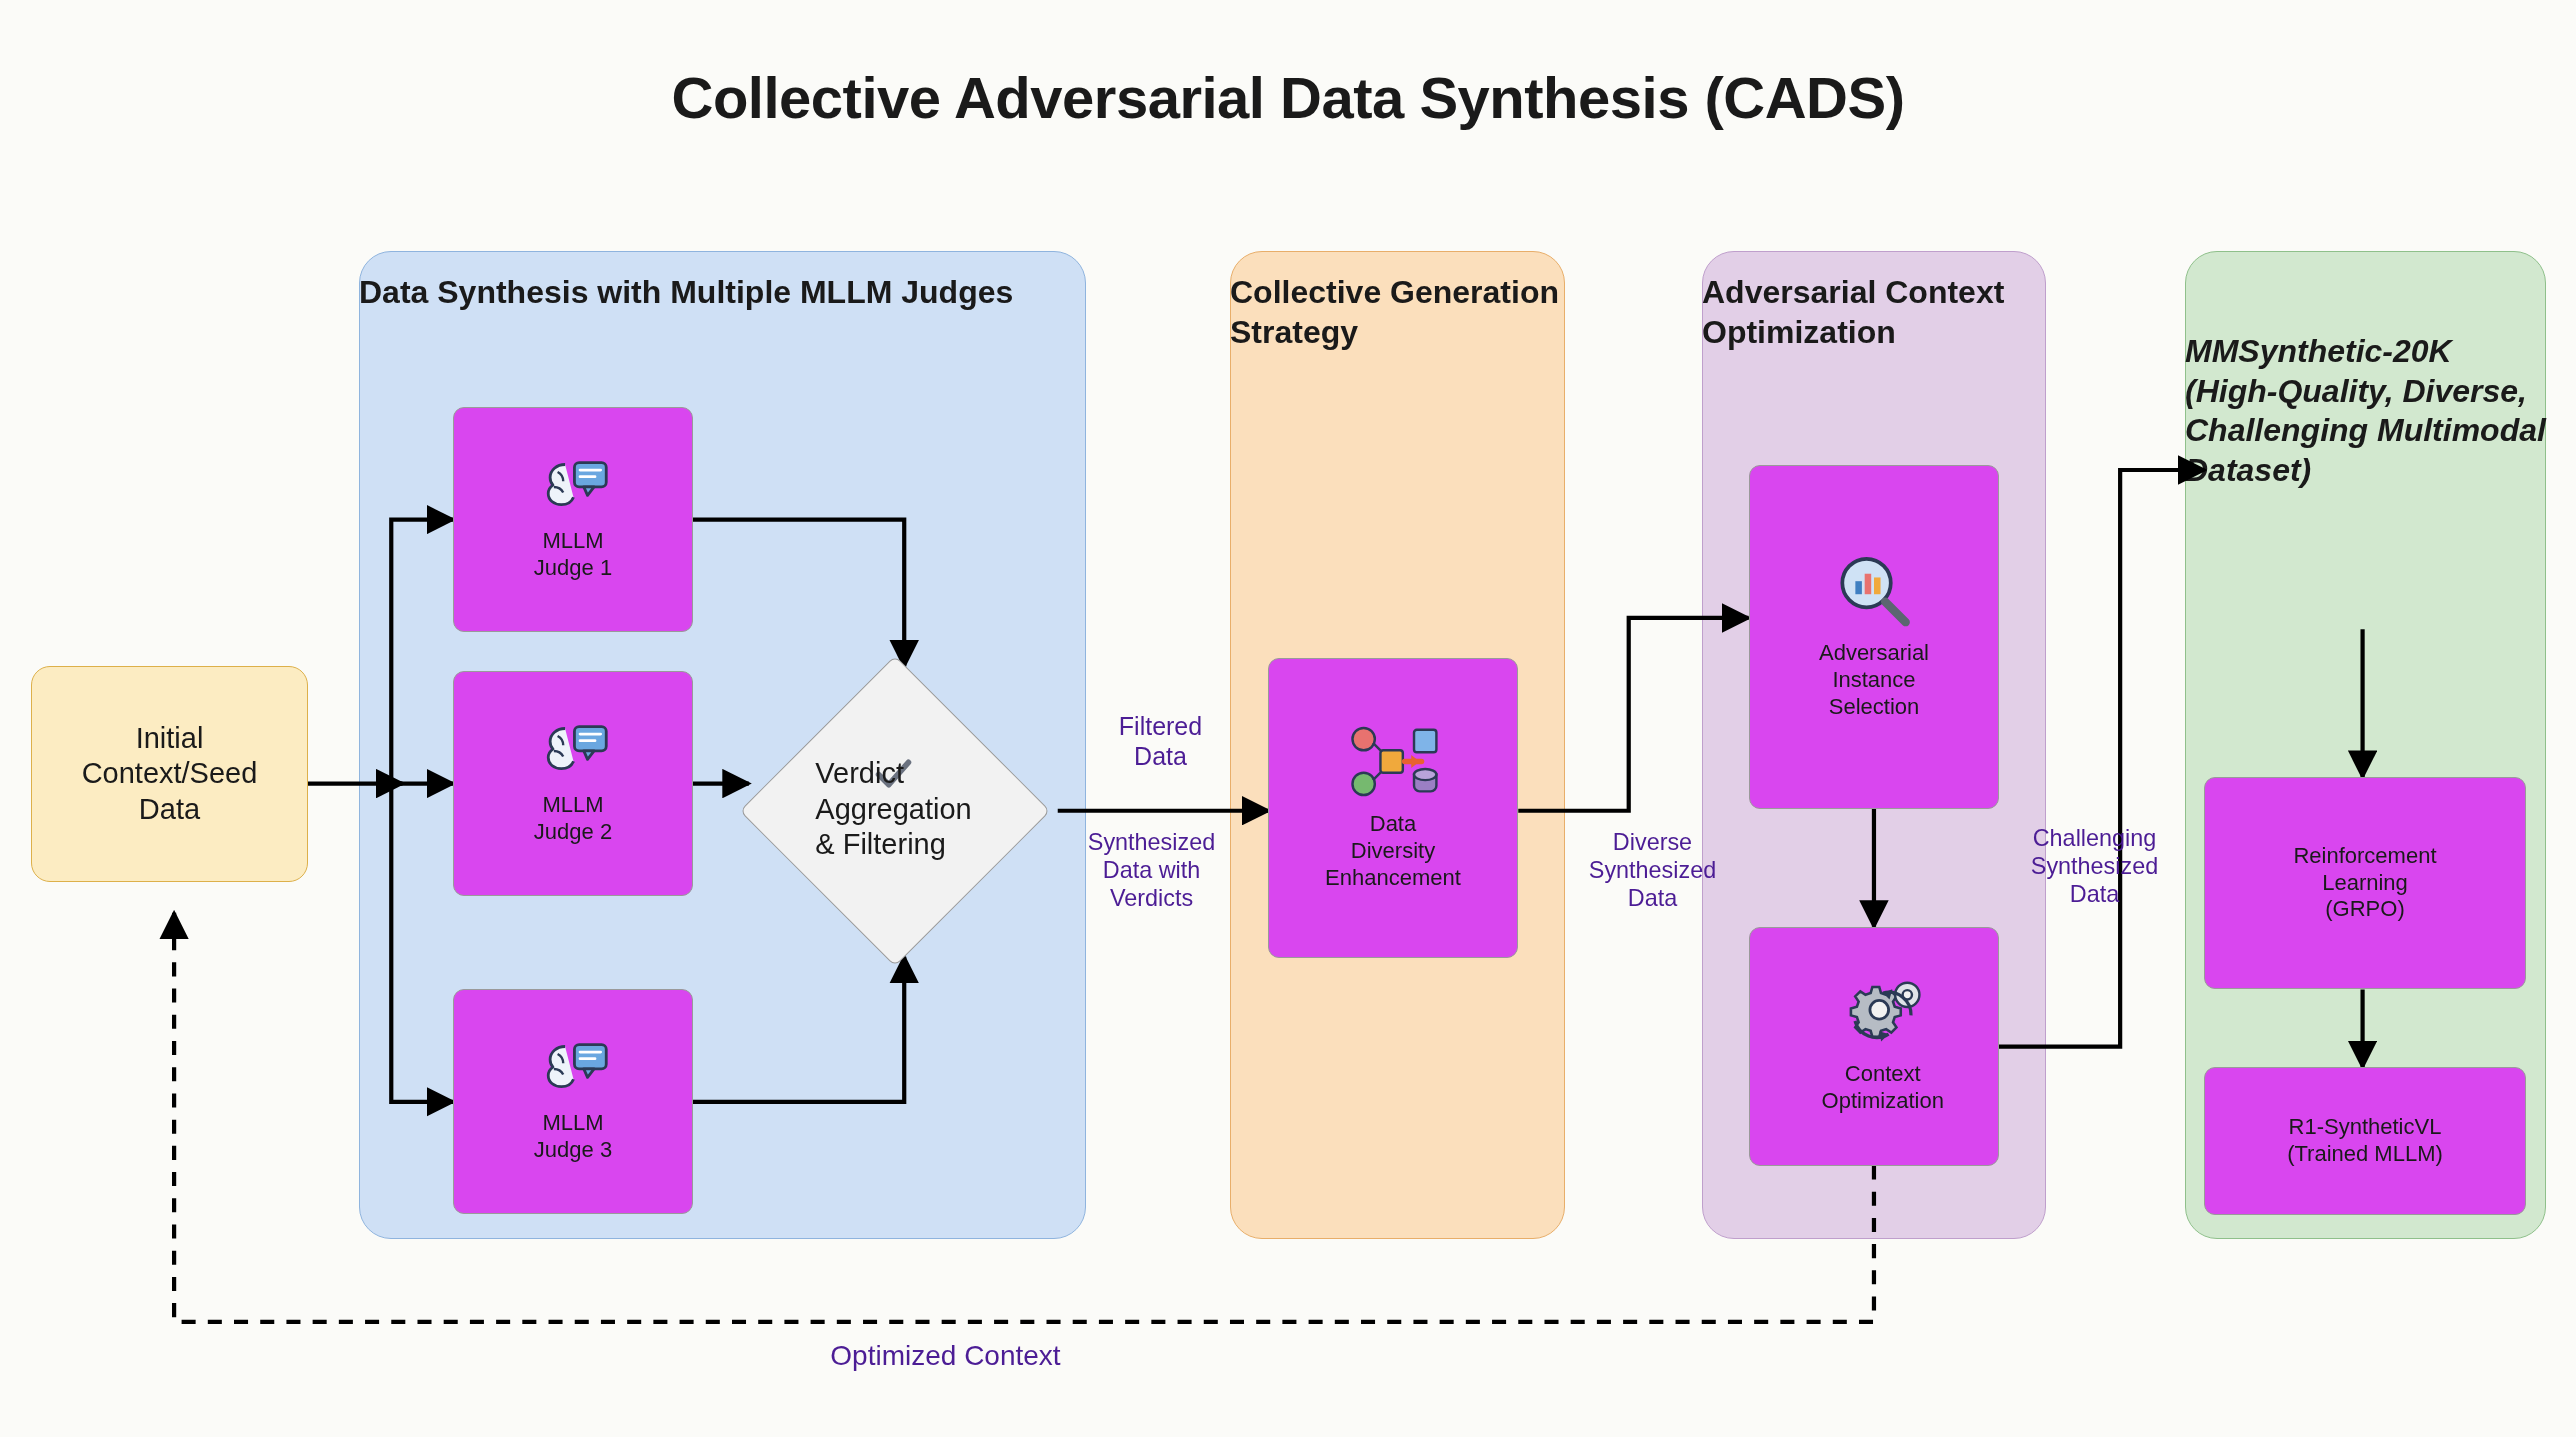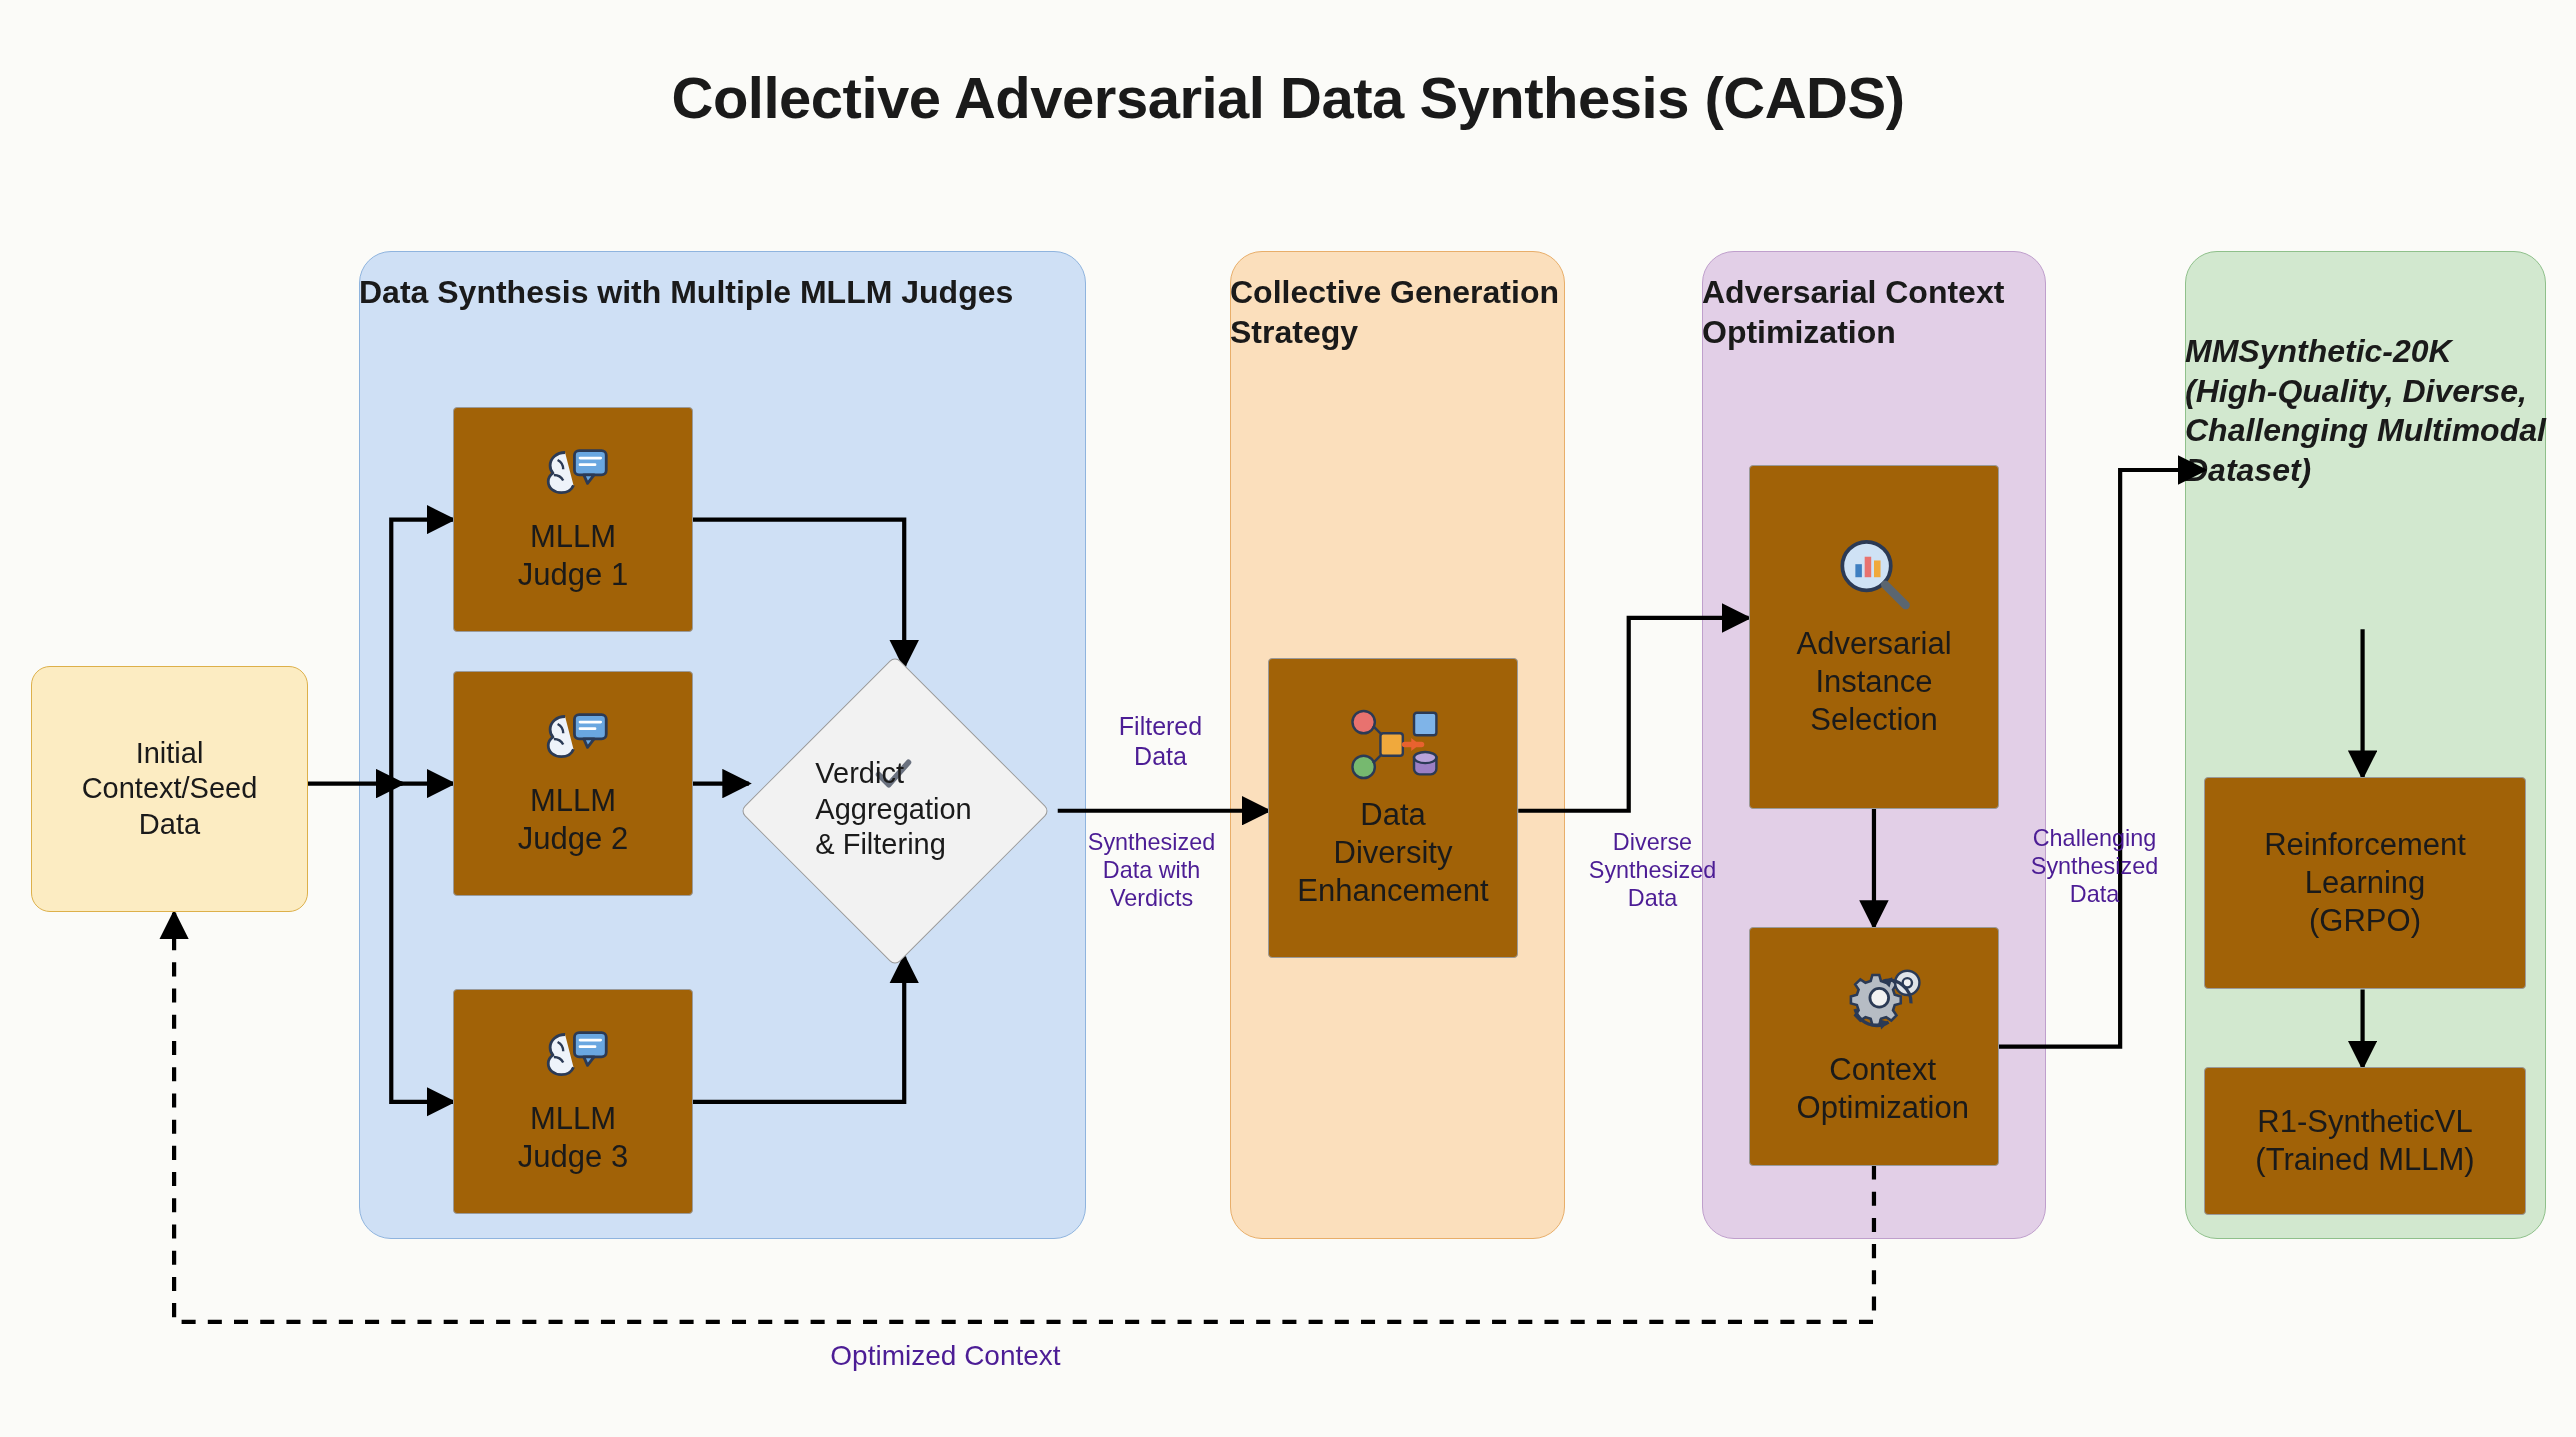--- a/index.html
+++ b/index.html
@@ -59,39 +59,39 @@
     background: #e2cfe7; border: 1.9px solid #bf9fcc;
   }
   #panel-output {
     left: 2185px; top: 251px; width: 361px; height: 988px;
     background: #d2e8cf; border: 1.9px solid #8fc08b;
   }
 
   
   .node {
     position: absolute;
-    background: #a16207;
+    background: #d946ef;
     border: 1.9px solid #9a9a9a;
-    border-radius: 4px;
+    border-radius: 11px;
     box-sizing: border-box;
     display: flex;
     flex-direction: column;
     align-items: center;
     justify-content: center;
     text-align: center;
-    font-size: 31px;
+    font-size: 22px;
     line-height: 1.22;
     padding: 7.5px;
   }
   .node .label { white-space: pre-line; }
   .node .icon { margin-bottom: 5.6px; }
 
   
   #node-initial {
-    left: 31px; top: 666px; width: 277px; height: 246px;
+    left: 31px; top: 666px; width: 277px; height: 216px;
     background: #fcecc2; border: 1.9px solid #ddb04a; border-radius: 19px;
     font-size: 29px;
   }
 
   
   #node-verdict-wrap {
     position: absolute;
     left: 739px; top: 655px; width: 309px; height: 309px;
   }
   #node-verdict-shape {

